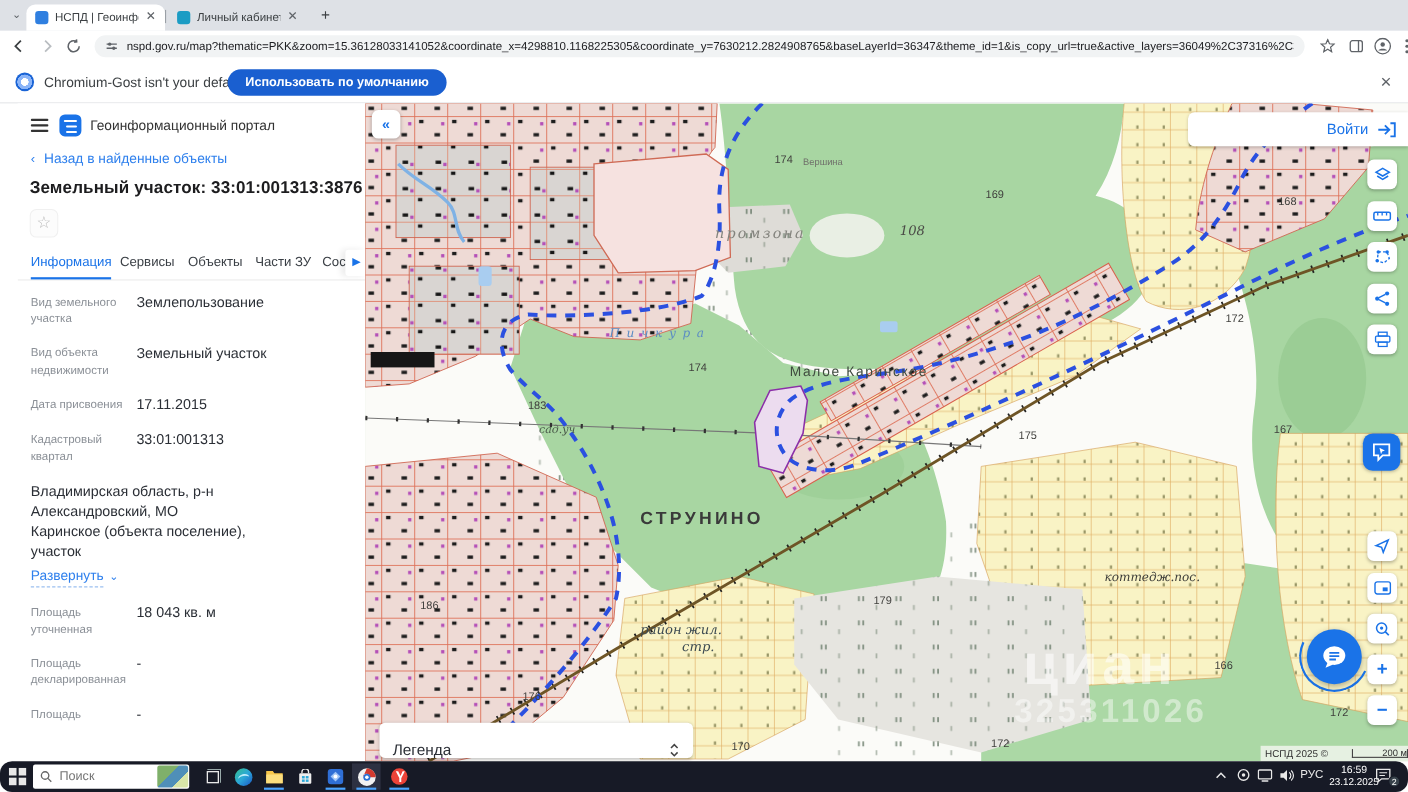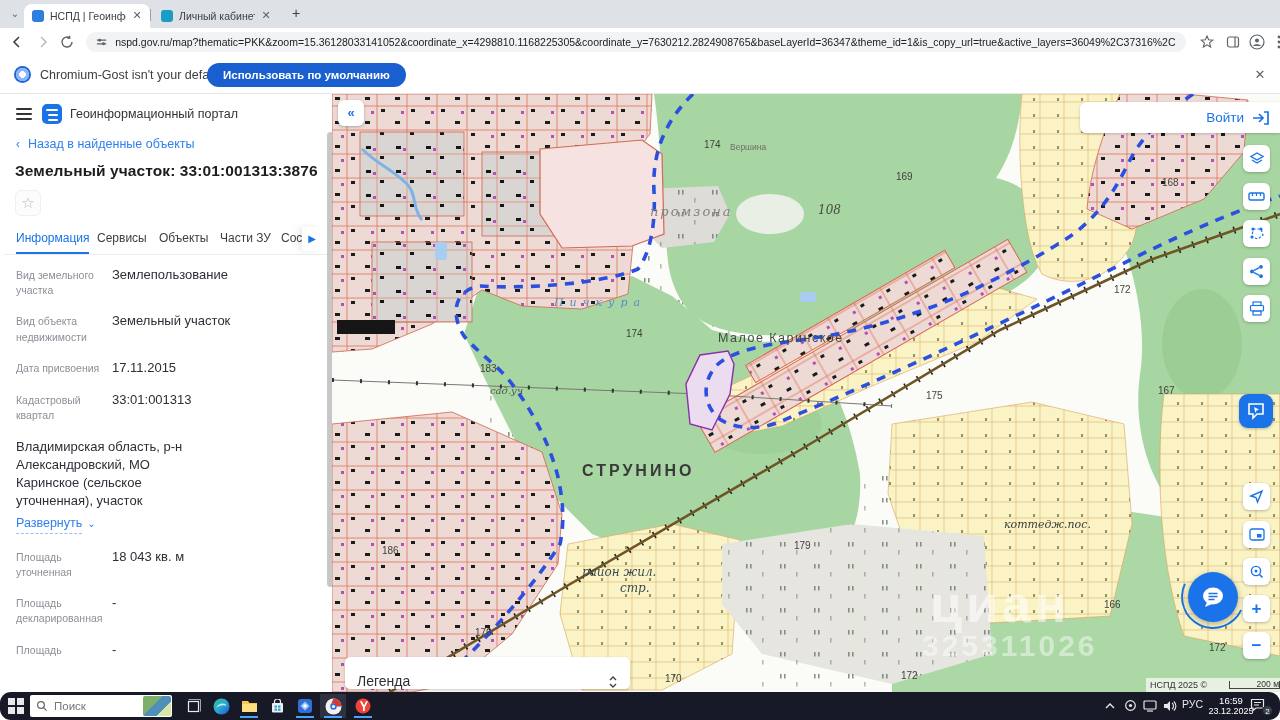--- a/index.html
+++ b/index.html
@@ -24,21 +24,21 @@
 
   .notifbar { position:absolute; left:0; top:56px; width:1280px; height:38px; background:#fff; border-bottom:1px solid #e4e6e8; }
   .gost-ic { position:absolute; left:14px; top:10px; width:17px; height:17px; border-radius:50%;
              background:radial-gradient(circle at 50% 50%, #fff 0 28%, #8ab4f8 30% 55%, #1a64d6 57% 100%); }
   .notif-txt { position:absolute; left:40px; top:12px; font-size:12.5px; color:#3c4043; }
   .notif-btn { position:absolute; left:207px; top:7px; height:24px; padding:0 16px; background:#1a5fd0; color:#fff;
                border:none; border-radius:12px; font-size:11.5px; font-weight:bold; line-height:24px; font-family:"Liberation Sans",sans-serif;}
   .notif-close { position:absolute; right:12px; top:11px; width:16px; height:16px; color:#5f6368; font-size:13px; text-align:center; }
 
   
-  .sidebar { position:absolute; left:4px; top:94px; width:332px; height:598px; background:#fff; overflow:hidden;padding-left:20px; }
+  .sidebar { position:absolute; left:16px; top:94px; width:332px; height:598px; background:#fff; overflow:hidden;padding-left:20px; }
   .sb-head { position:absolute; left:0; top:10px; width:100%; height:24px; }
   .hamburger { position:absolute; left:12px; top:4px; width:16px; height:14px; }
   .hamburger span { display:block; height:2px; background:#333; margin-bottom:3px; border-radius:1px; }
   .sb-logo { position:absolute; left:38px; top:0; width:20px; height:20px; border-radius:5px; background:#1a73e8; }
   .sb-logo i { display:block; height:2px; background:#fff; border-radius:1px; margin:3px 4px 0 6px; }
   .sb-logo i:first-child { margin-top:5px; margin-left:4px;}
   .portal-title { position:absolute; left:66px; top:3px; font-size:12.5px; color:#333; }
   .back-link { position:absolute; left:12px; top:43px; font-size:12.5px; color:#2f80ed; }
   .back-link .chev { margin-right:8px; font-size:12px; }
   .obj-title { position:absolute; left:11px; top:68px; font-size:15.5px; font-weight:bold; color:#1d1d1f; letter-spacing:.1px; }
@@ -225,21 +225,21 @@
         </div>
       <div class="frow">
           <div class="flabel">Дата присвоения</div>
           <div class="fvalue">17.11.2015</div>
         </div>
       <div class="frow">
           <div class="flabel">Кадастровый квартал</div>
           <div class="fvalue">33:01:001313</div>
         </div>
       <div class="frow">
-        <div class="fvalue"><span>Владимирская область, р-н Александровский, МО Каринское (сельское уточненная), участок</span><br>
+        <div class="fvalue"><span>Владимирская область, р-н Александровский, МО Каринское (объекта поселение), участок</span><br>
           <span class="expand">Развернуть</span><span class="expand-chev">⌄</span>
         </div>
       </div>
       <div class="frow">
           <div class="flabel">Площадь уточненная</div>
           <div class="fvalue">18 043 кв. м</div>
         </div>
       <div class="frow">
           <div class="flabel">Площадь декларированная</div>
           <div class="fvalue">-</div>

